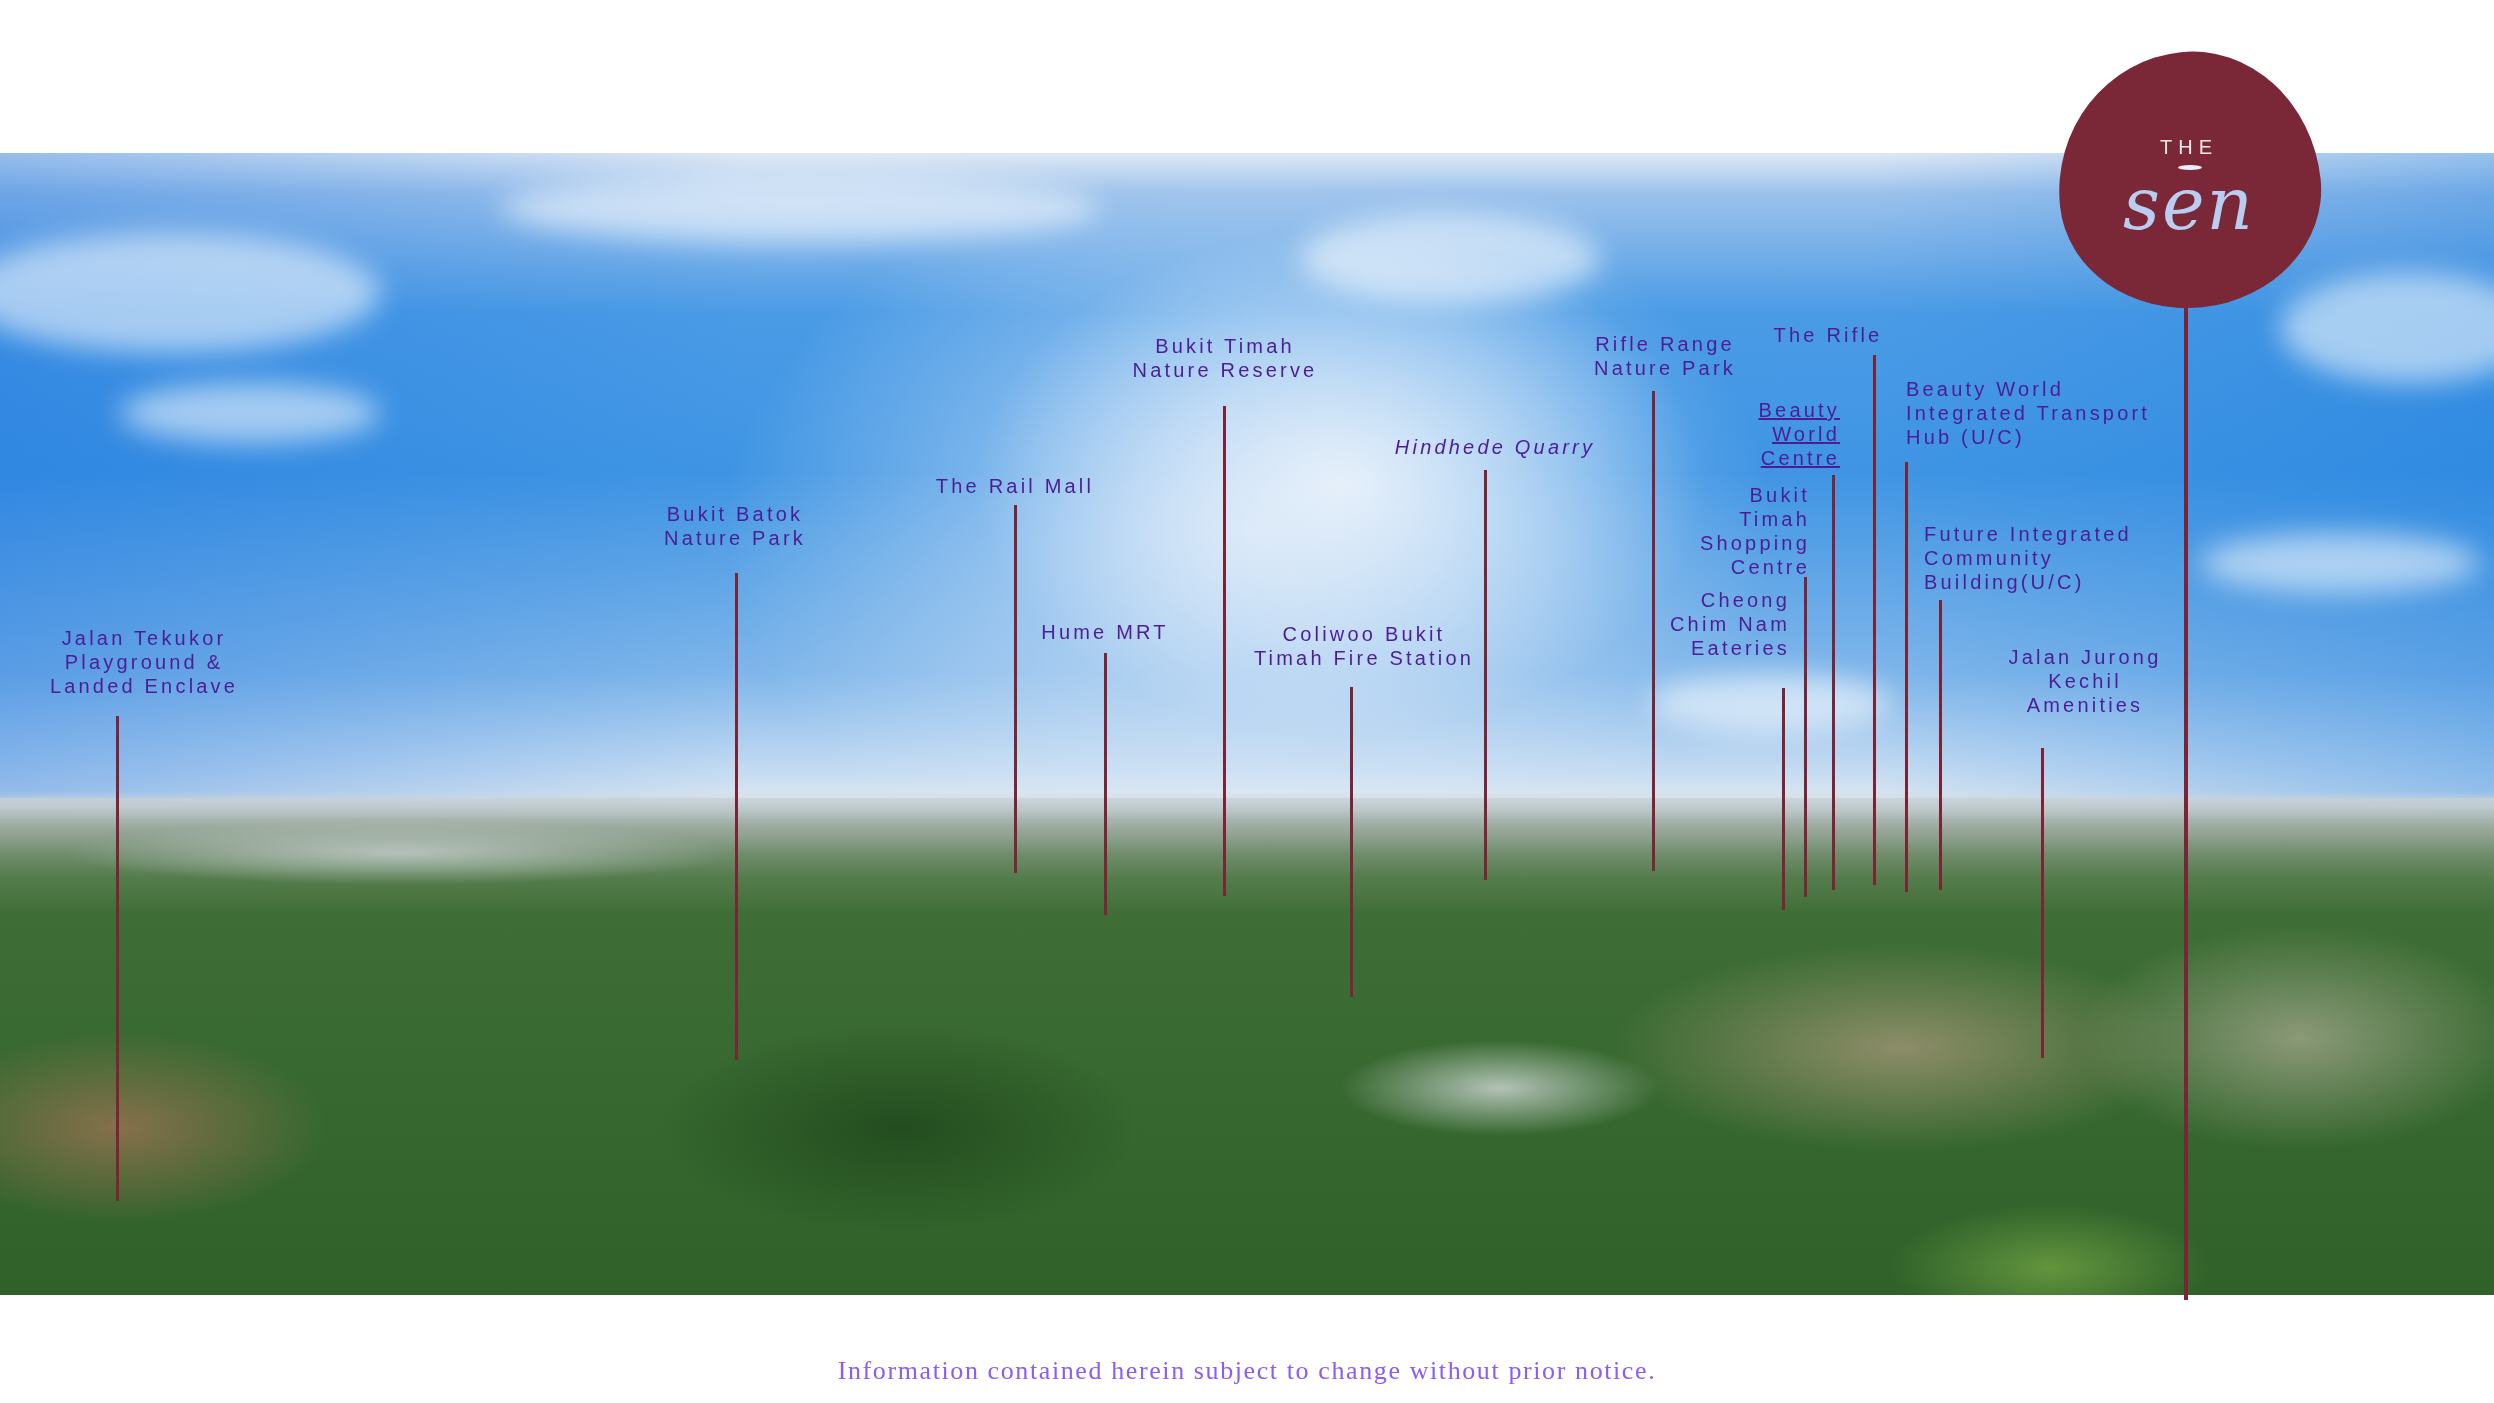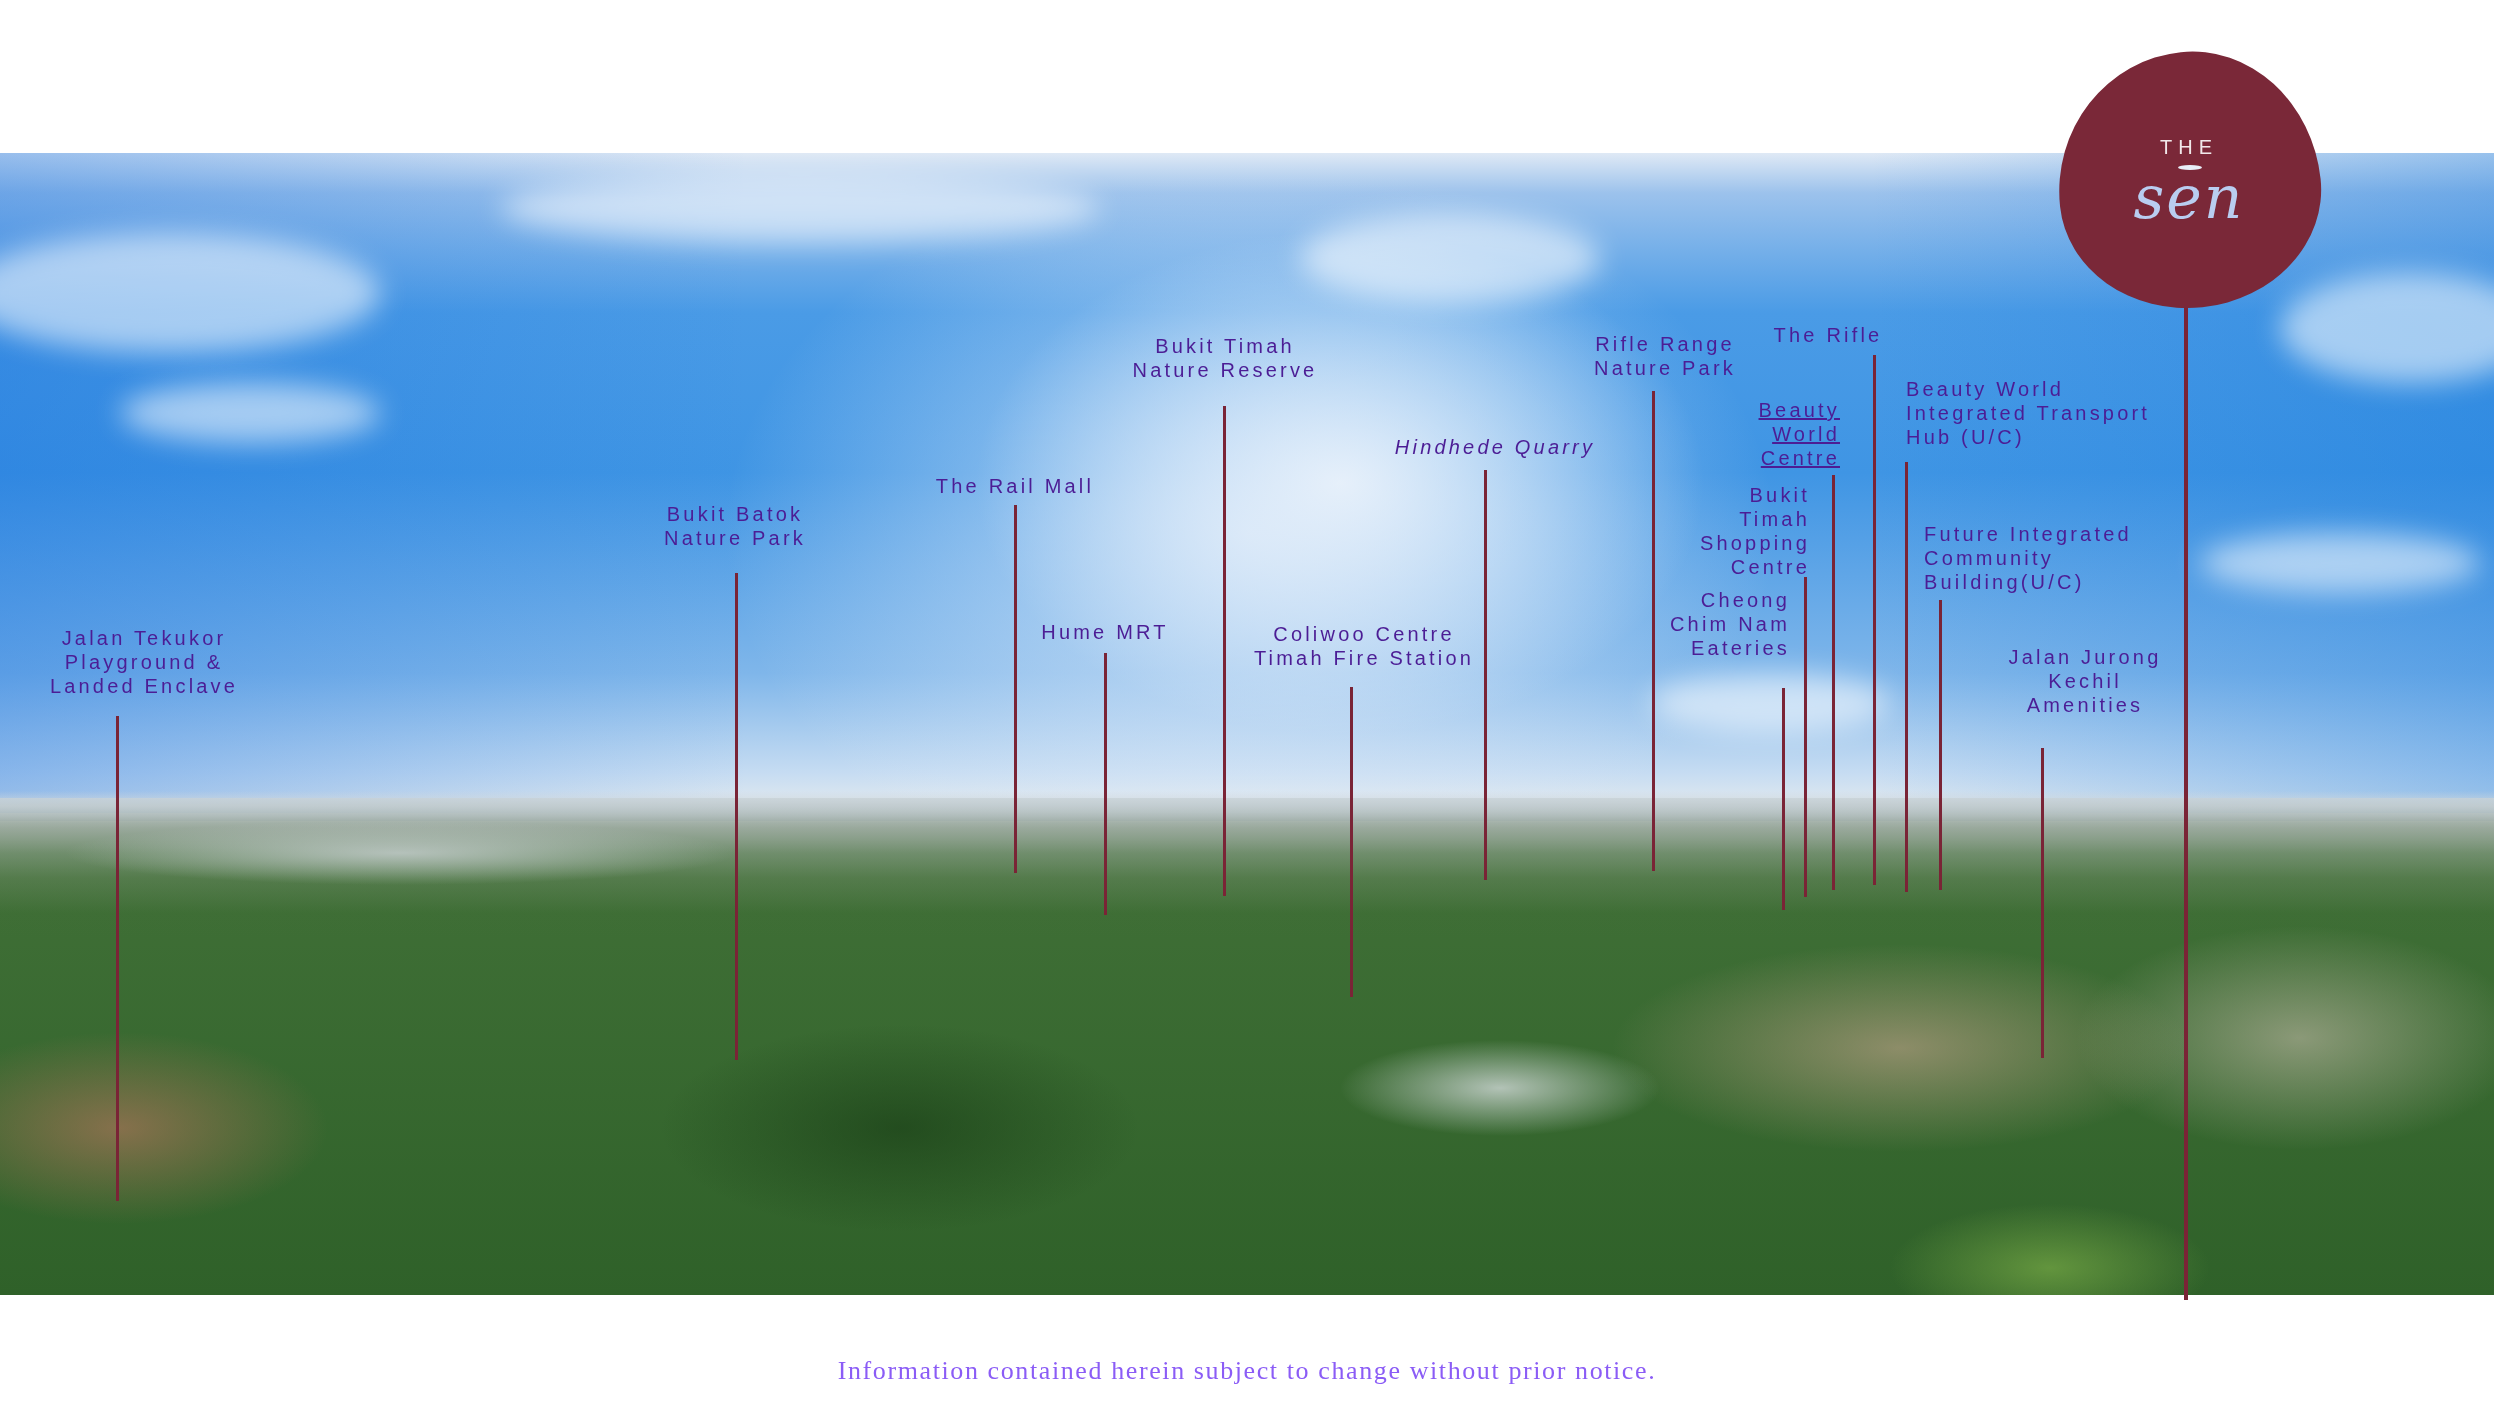--- a/index.html
+++ b/index.html
@@ -55,21 +55,21 @@
   .logo-the {
     position: absolute; left: 2058px; top: 136px; width: 262px; text-align: center;
     color: #f1e8ea; font-size: 20px; letter-spacing: 6px;
   }
   .logo-tilde {
     position: absolute; left: 2178px; top: 165px; width: 24px; height: 5px;
     background: #e8eef8; border-radius: 50%;
   }
   .logo-sen {
     position: absolute; left: 2058px; top: 162px; width: 262px; text-align: center;
-    font-family: "DejaVu Serif", serif; font-style: italic; font-size: 60px;
+    font-family: "DejaVu Serif", serif; font-style: italic; font-size: 72px;
     letter-spacing: 2px; color: #b9cdf0;
   }
   .logo-line { position: absolute; left: 2184px; top: 305px; width: 4px; height: 995px; background: #7a2436; }
 
   .footer-note {
     position: absolute; left: 0; top: 1356px; width: 2494px; text-align: center;
     font-family: "Liberation Serif", serif; font-size: 26px; letter-spacing: 1.6px; color: #8b5cf6;
   }
 </style>
 </head>
@@ -101,21 +101,21 @@
 <div class="label" style="left:925px;top:474px;width:180px;">The Rail Mall</div>
 <div class="pin-line" style="left:1014px;top:505px;height:368px;"></div>
 
 <div class="label" style="left:1030px;top:620px;width:150px;">Hume MRT</div>
 <div class="pin-line" style="left:1104px;top:653px;height:262px;"></div>
 
 <div class="label" style="left:1115px;top:334px;width:220px;">Bukit Timah
 Nature Reserve</div>
 <div class="pin-line" style="left:1223px;top:406px;height:490px;"></div>
 
-<div class="label" style="left:1240px;top:622px;width:248px;">Coliwoo Centre
+<div class="label" style="left:1240px;top:622px;width:248px;">Coliwoo Bukit
 Timah Fire Station</div>
 <div class="pin-line" style="left:1350px;top:687px;height:310px;"></div>
 
 <div class="label" style="left:1385px;top:435px;width:220px;font-style:italic;">Hindhede Quarry</div>
 <div class="pin-line" style="left:1484px;top:470px;height:410px;"></div>
 
 <div class="label" style="left:1585px;top:332px;width:160px;">Rifle Range
 Nature Park</div>
 <div class="pin-line" style="left:1652px;top:391px;height:480px;"></div>
 

